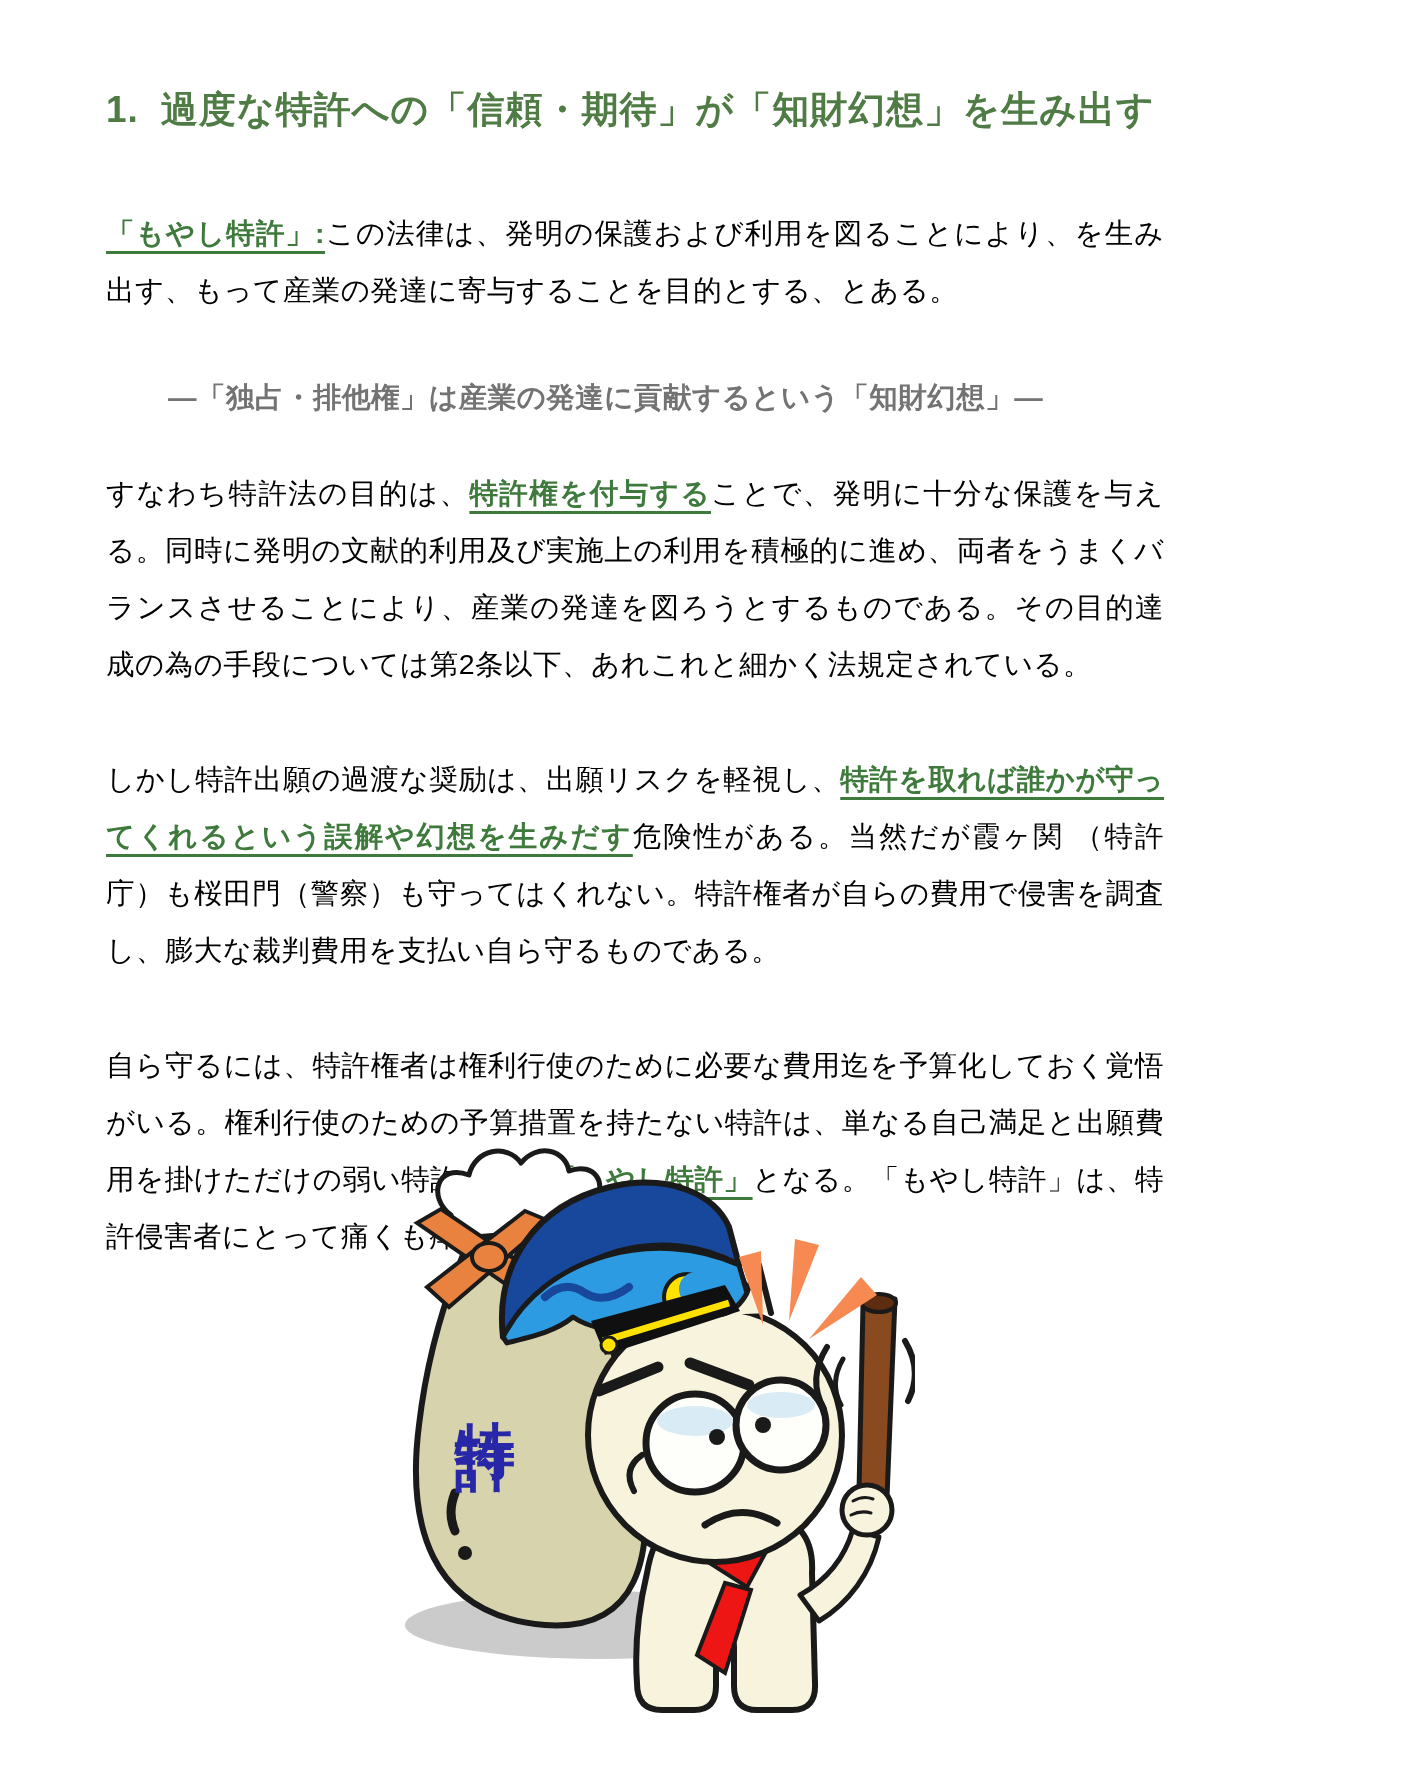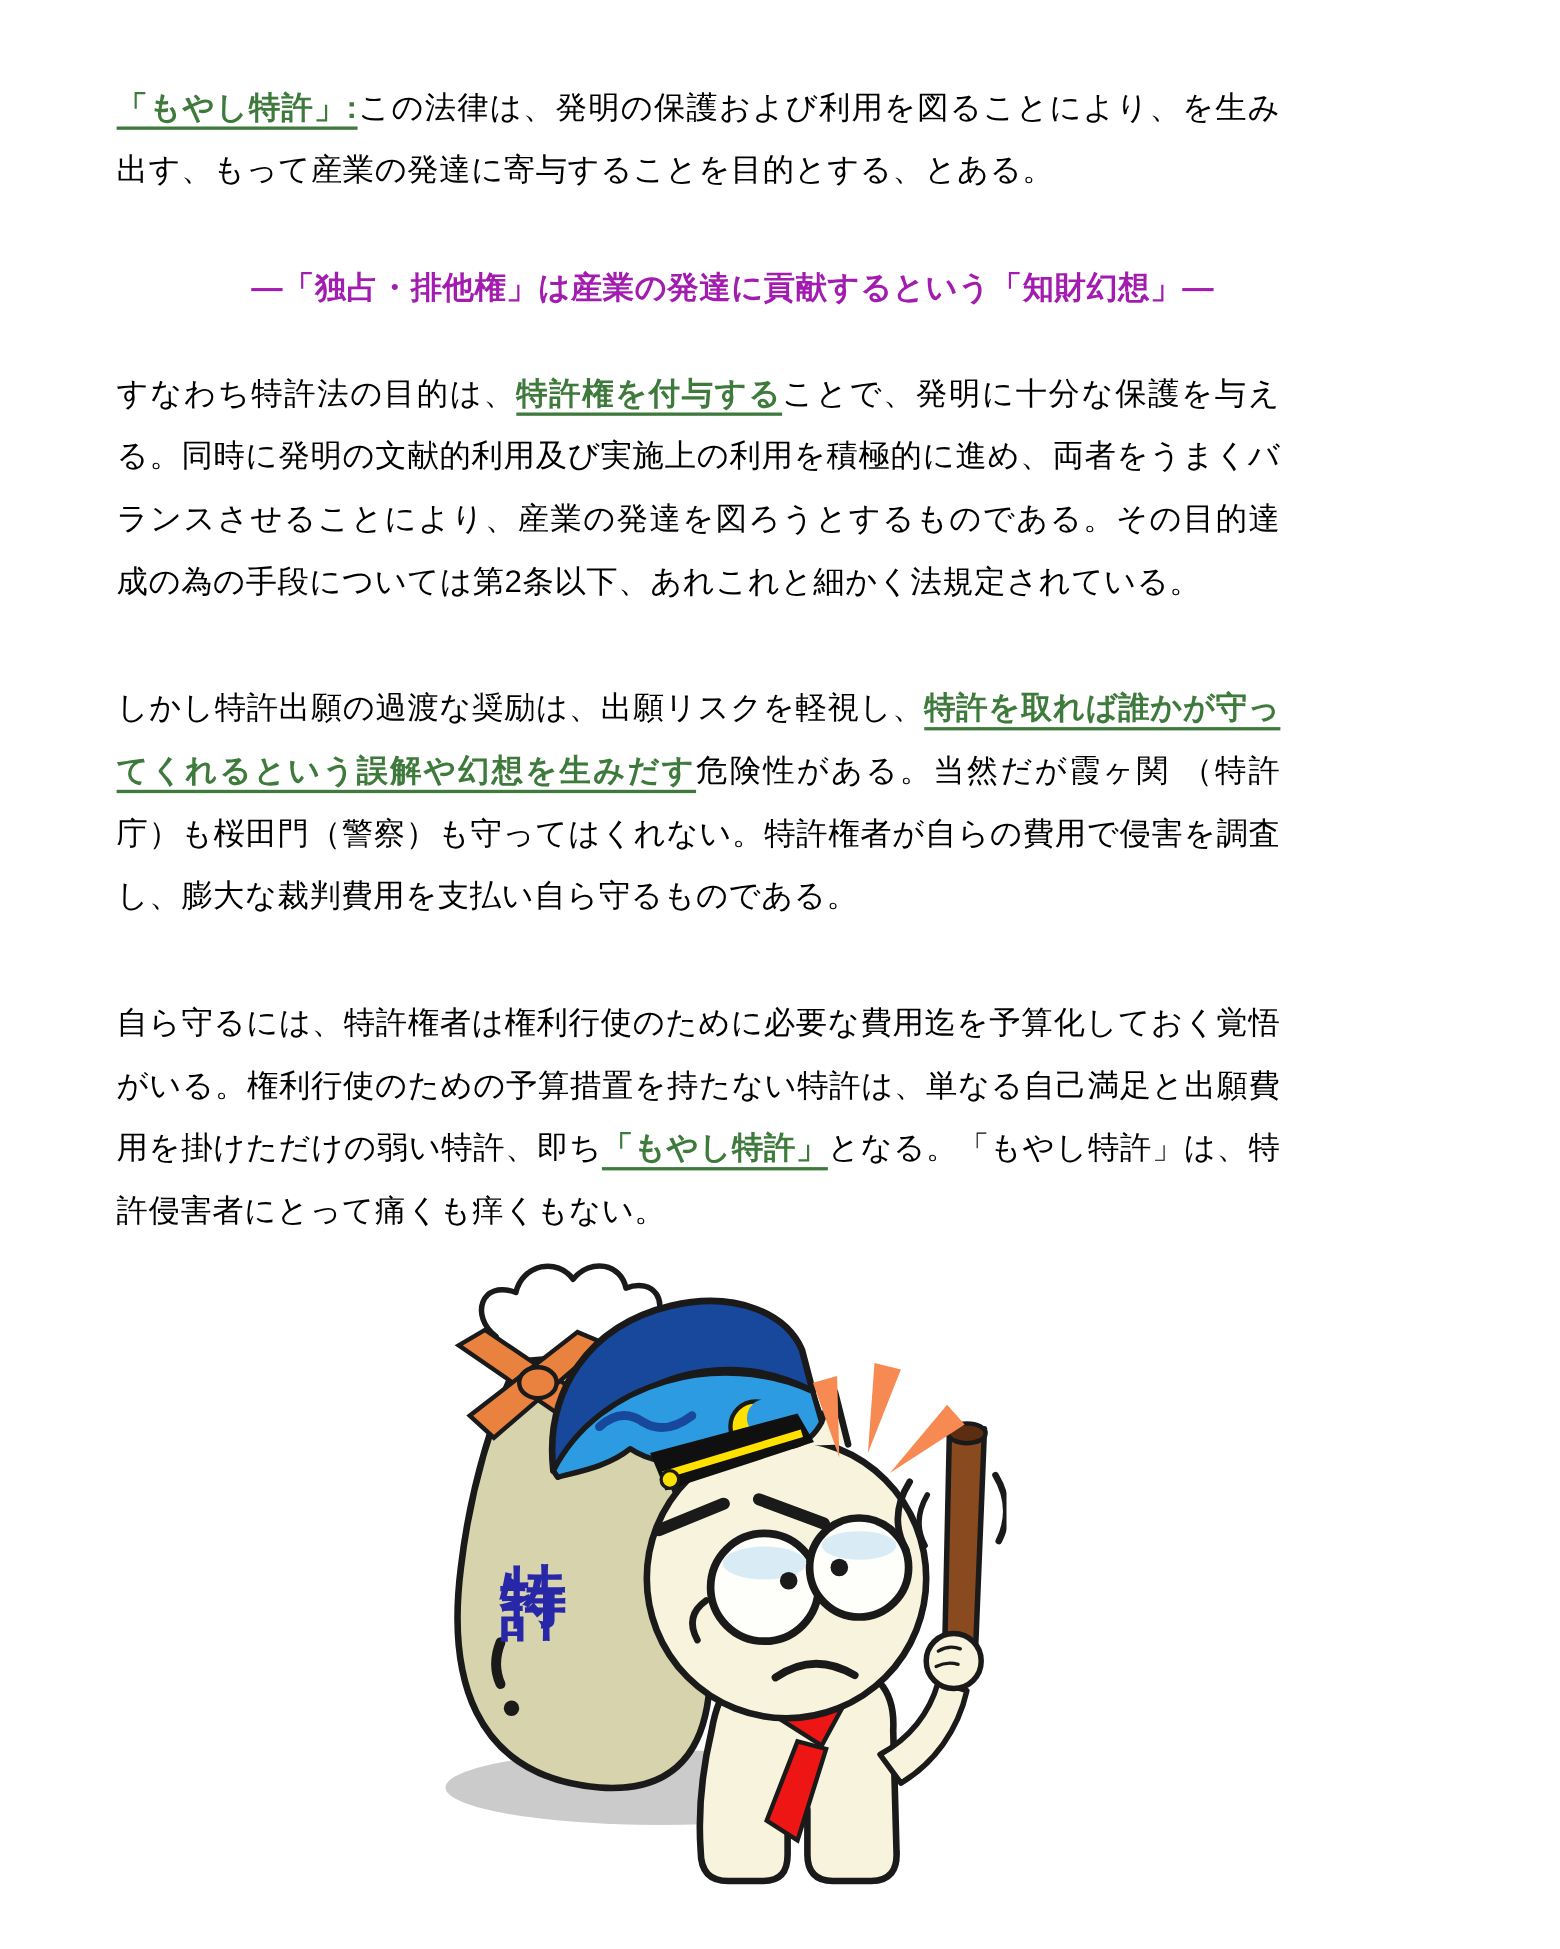--- a/index.html
+++ b/index.html
@@ -37,28 +37,27 @@
   .para-first{margin-top:70px;}
   .green-link{
     color:#3e7a3b;
     font-weight:bold;
     text-decoration:underline;
     text-decoration-thickness:3px;
     text-underline-offset:8px;
     cursor:pointer;
   }
   .callout{
-    color:#a21caf;
+    color:#737373;
     font-weight:bold;
     font-size:28.5px;
     line-height:40px;
     padding-left:62px;
     margin:30px 0 48px 0;
     letter-spacing:0.5px;
-    text-align:center;
   }
   .illustration{
     position:absolute;
     left:395px;
     top:1125px;
     width:520px;
     height:600px;
   }
   .bag-label{
     position:absolute;
@@ -73,20 +72,21 @@
     color:#2727a8;
     letter-spacing:10px;
   }
 </style>
 </head>
 <body>
 
 <div class="page">
   <div class="content">
 
+    <h1 class="heading"><span class="h-num">1.</span><span>過度な特許への「信頼・期待」が「知財幻想」を生み出す</span></h1>
 
     <p class="para para-first"><a class="green-link">「もやし特許」:</a><span>この法律は、発明の保護および利用を図ることにより、を生み出す、もって産業の発達に寄与することを目的とする、とある。</span></p>
 
     <div class="callout">―「独占・排他権」は産業の発達に貢献するという「知財幻想」―</div>
 
     <p class="para"><span>すなわち特許法の目的は、</span><a class="green-link">特許権を付与する</a><span>ことで、発明に十分な保護を与える。同時に発明の文献的利用及び実施上の利用を積極的に進め、両者をうまくバランスさせることにより、産業の発達を図ろうとするものである。その目的達成の為の手段については第2条以下、あれこれと細かく法規定されている。</span></p>
 
     <p class="para"><span>しかし特許出願の過渡な奨励は、出願リスクを軽視し、</span><a class="green-link">特許を取れば誰かが守ってくれるという誤解や幻想を生みだす</a><span>危険性がある。当然だが霞ヶ関 （特許庁）も桜田門（警察）も守ってはくれない。特許権者が自らの費用で侵害を調査し、膨大な裁判費用を支払い自ら守るものである。</span></p>
 
     <p class="para"><span>自ら守るには、特許権者は権利行使のために必要な費用迄を予算化しておく覚悟がいる。権利行使のための予算措置を持たない特許は、単なる自己満足と出願費用を掛けただけの弱い特許、即ち</span><a class="green-link">「もやし特許」</a><span>となる。「もやし特許」は、特許侵害者にとって痛くも痒くもない。</span></p>

